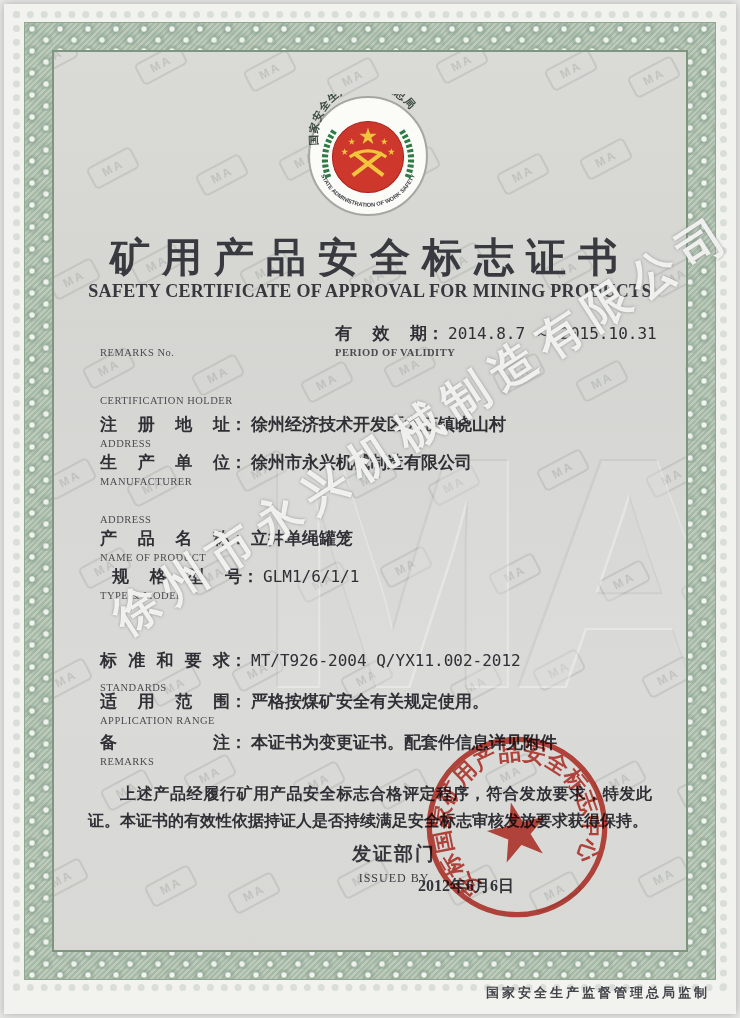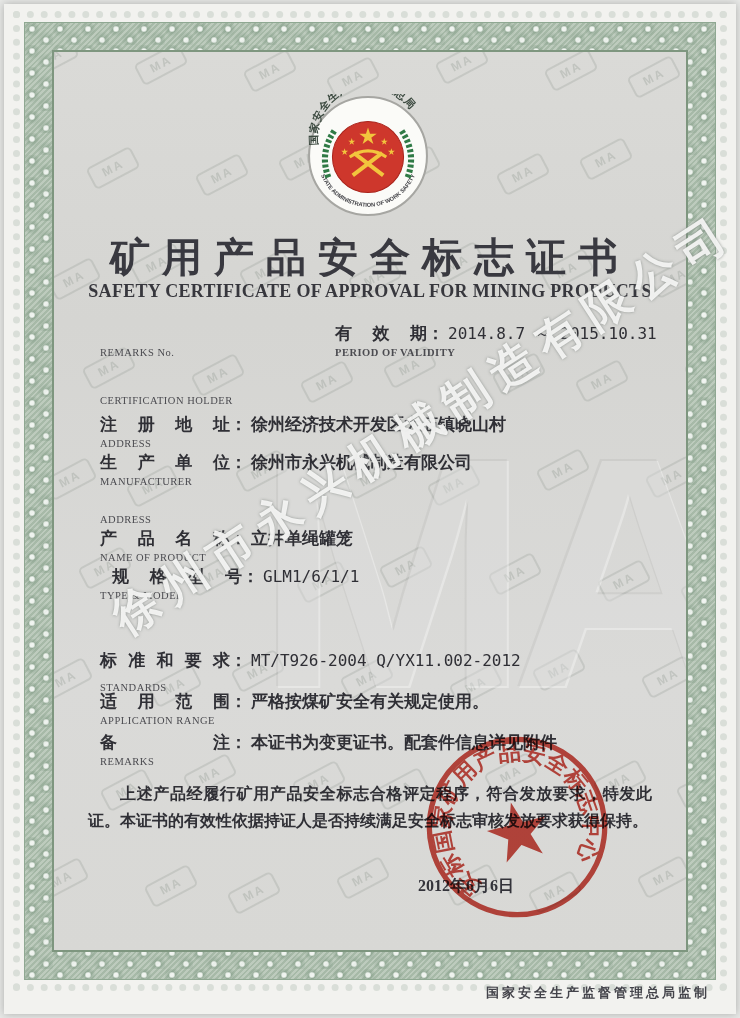--- a/index.html
+++ b/index.html
@@ -209,20 +209,24 @@
     <div class="sub" style="left:100px;top:715px;">APPLICATION RANGE</div>
 
     <div class="abs" style="left:100px;top:731px;">
       <span class="lbl just w130">备注</span><span class="lbl">：</span>
       <span class="val-zh">本证书为变更证书。配套件信息详见附件</span>
     </div>
     <div class="sub" style="left:100px;top:756px;">REMARKS</div>
 
     <p class="statement">上述产品经履行矿用产品安全标志合格评定程序，符合发放要求，特发此证。本证书的有效性依据持证人是否持续满足安全标志审核发放要求获得保持。</p>
 
+    <div class="issued">
+      <div class="zh">发证部门</div>
+      <div class="en">ISSUED BY</div>
+    </div>
     <div class="date">2012年6月6日</div>
 
     <div class="footer">国家安全生产监督管理总局监制</div>
   </div>
 
   <svg class="seal" viewBox="0 0 176 176">
     <circle cx="88" cy="88" r="83" fill="none" stroke="#c9392f" stroke-width="5"></circle>
     <defs>
         <path id="seal-arc" d="M 42.7 133.3 A 64 64 0 1 1 133.3 133.3" fill="none"></path>
       </defs>

